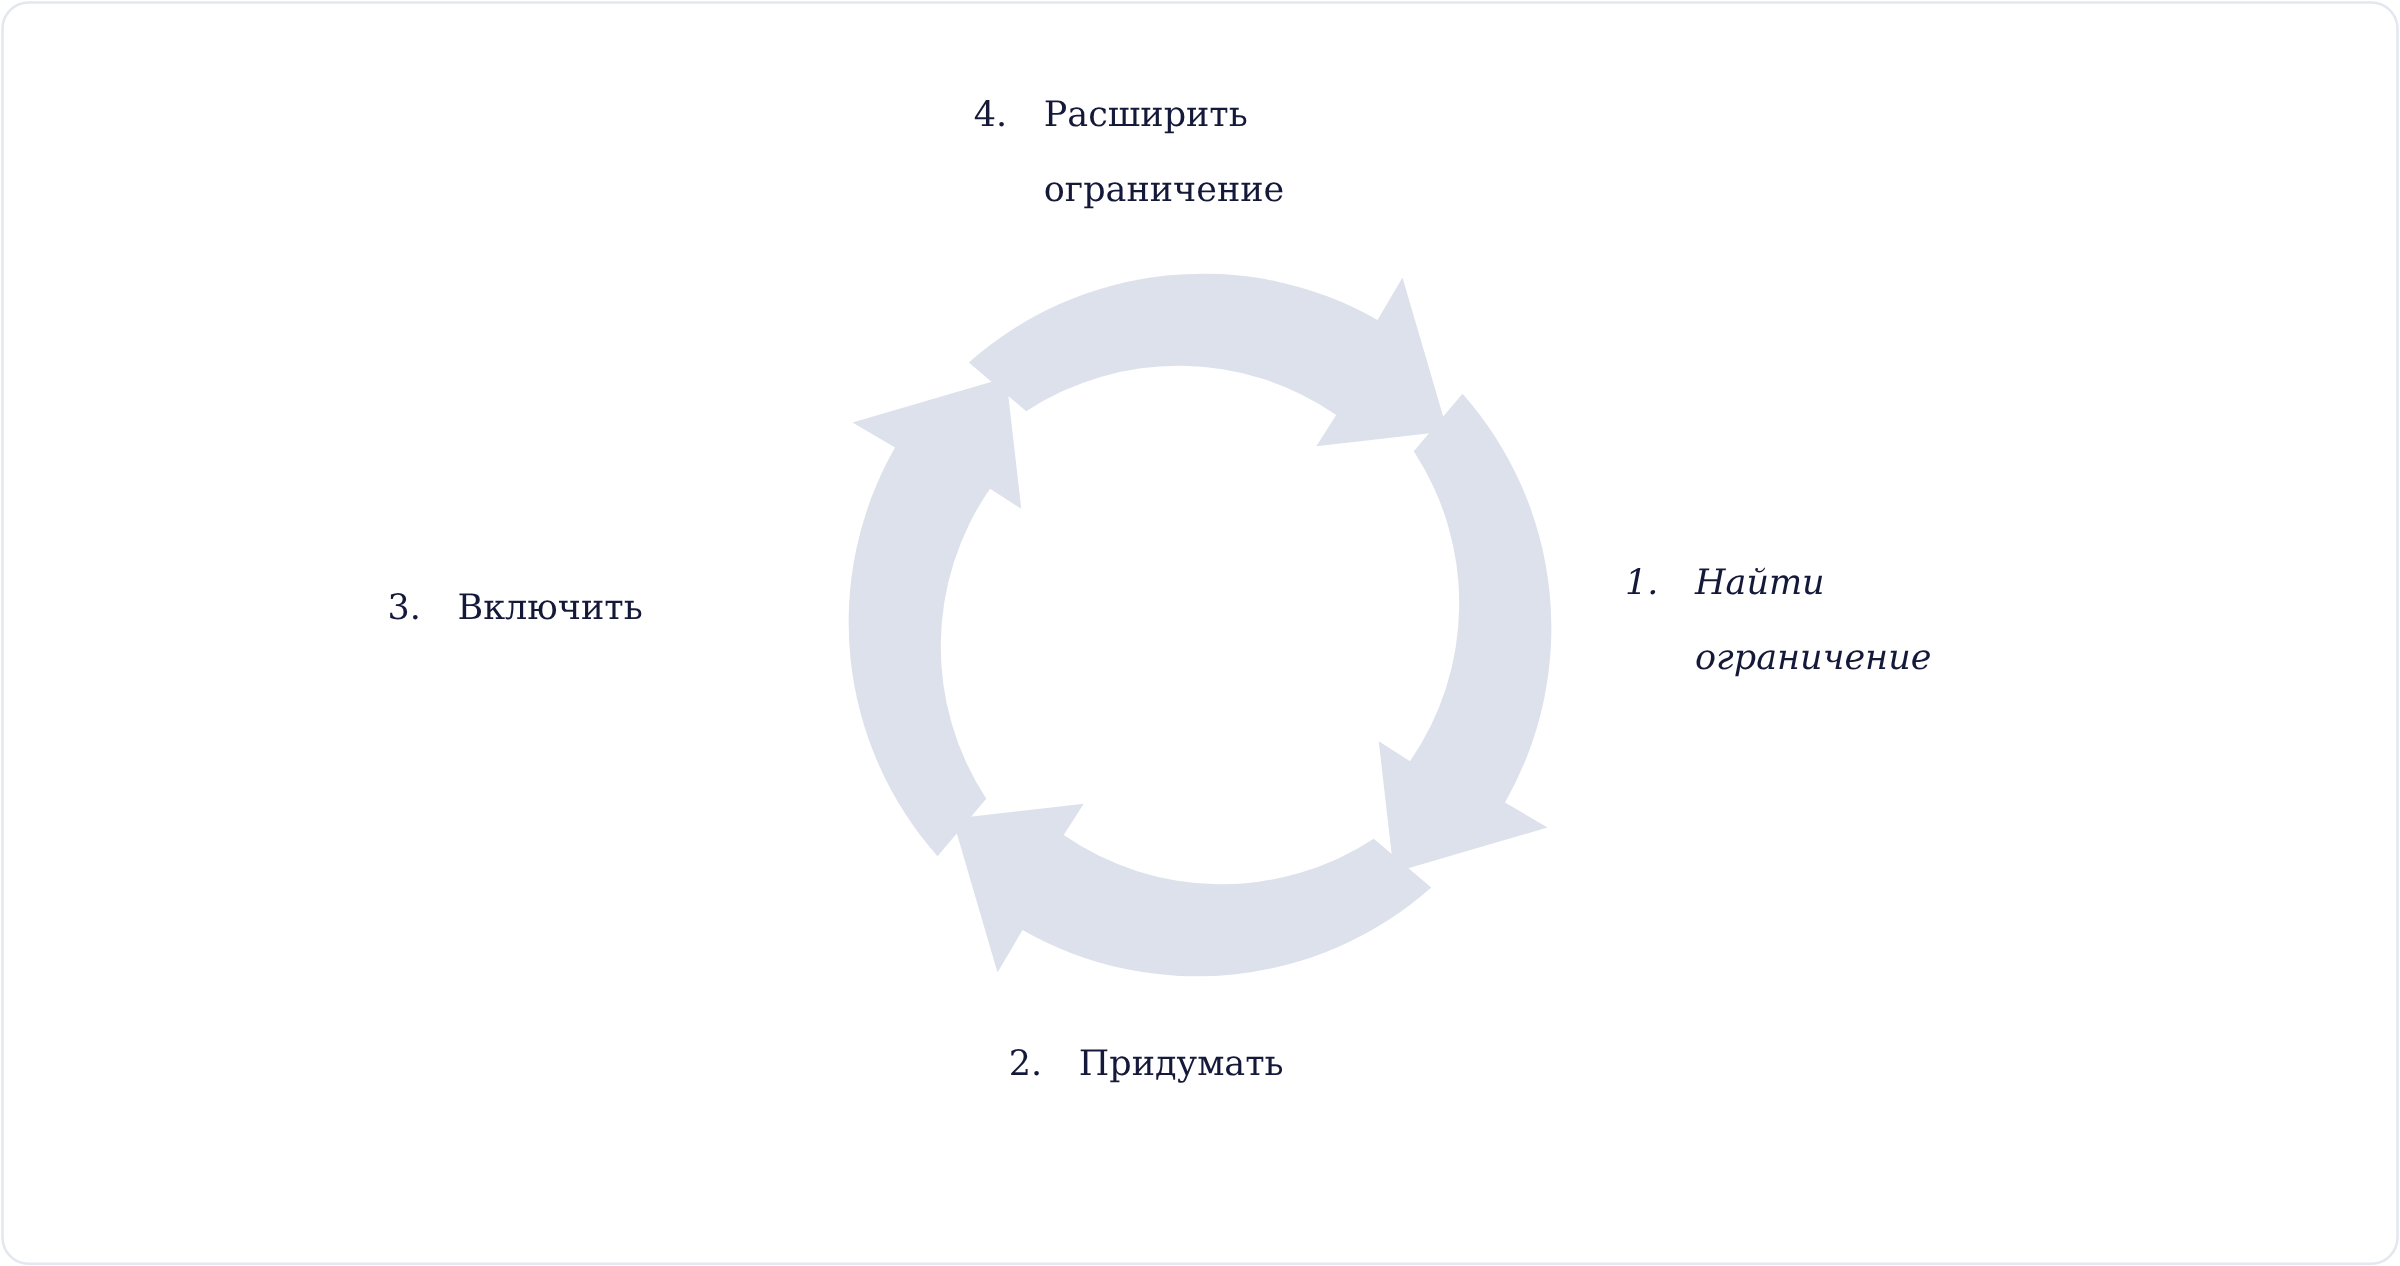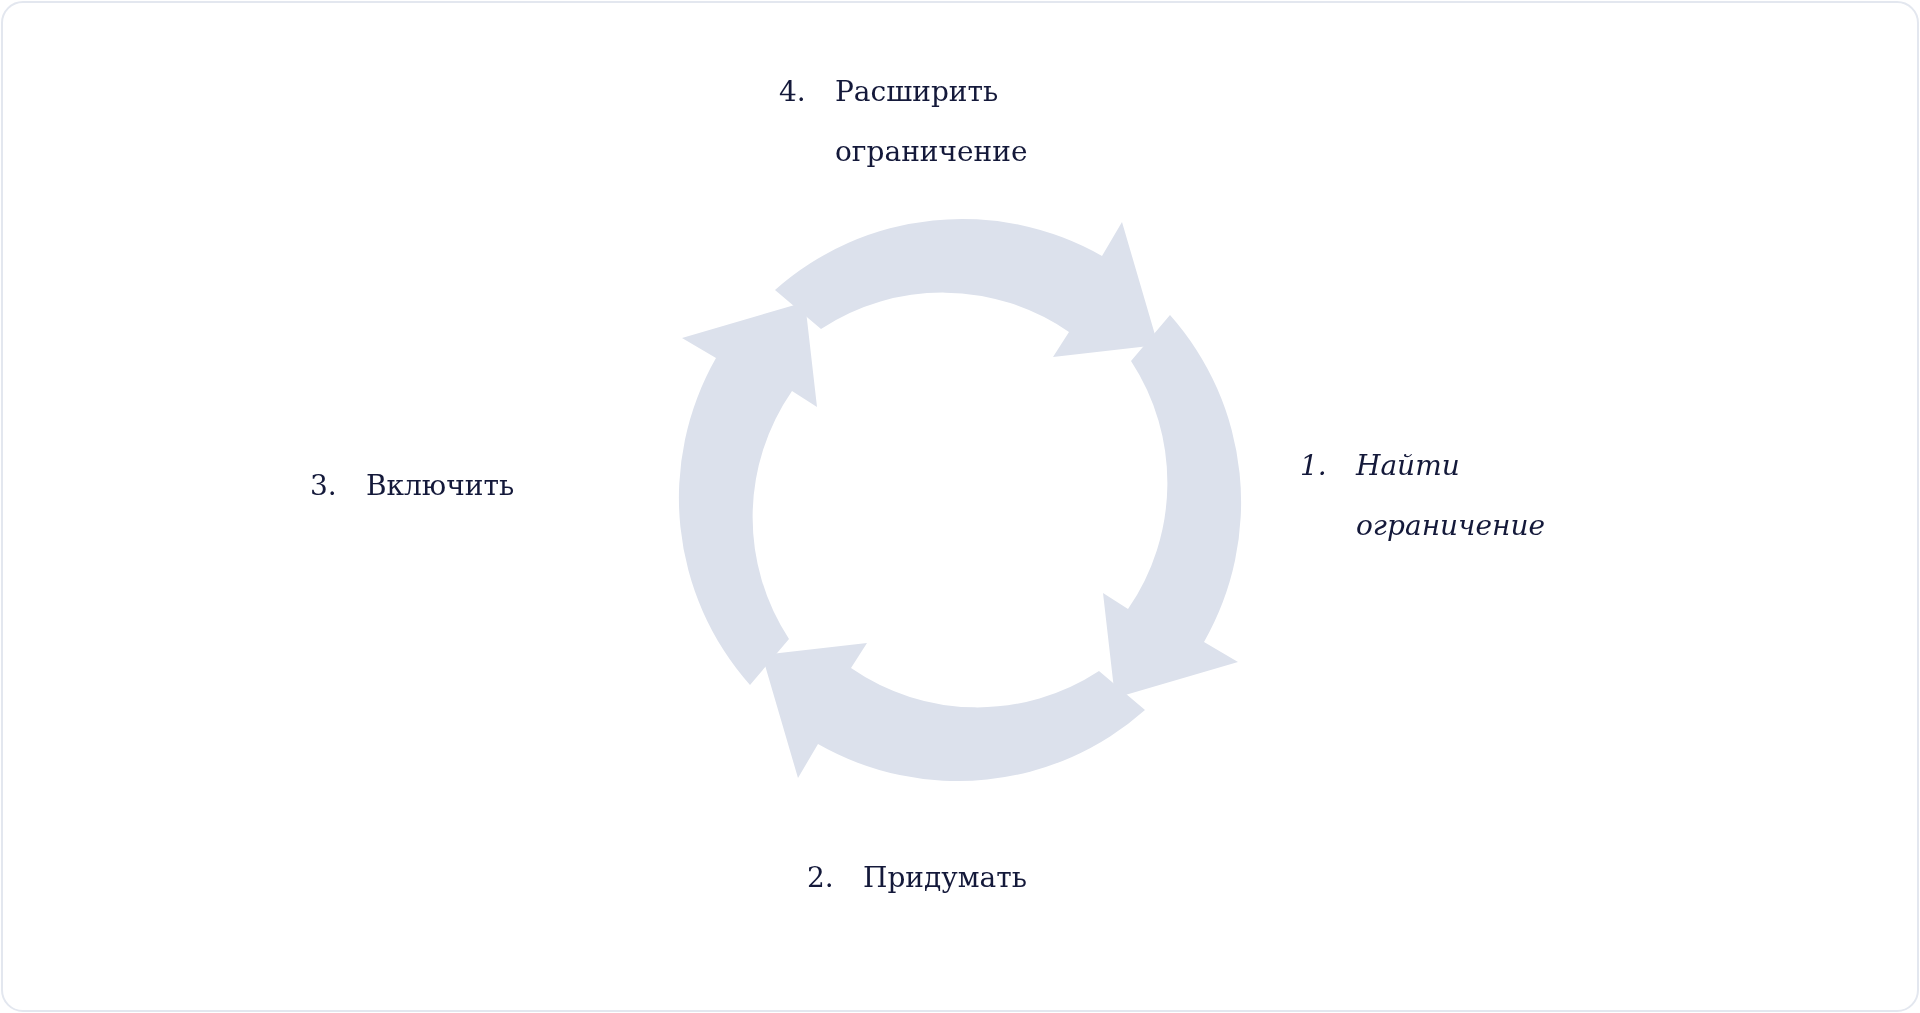--- a/index.html
+++ b/index.html
@@ -50,15 +50,15 @@
 
 <div class="step-label" style="left:1300px; top:436px;font-style:italic;">
   <span class="num">1.</span><span>Найти</span>
   <span class="line2">ограничение</span>
 </div>
 
 <div class="step-label" style="left:310px; top:436px;margin-top:20px;">
   <span class="num">3.</span><span>Включить</span>
 </div>
 
-<div class="step-label" style="left:807px; top:848px;">
+<div class="step-label" style="left:807px; top:821px;">
   <span class="num">2.</span><span>Придумать</span>
 </div>
 
 </body></html>

